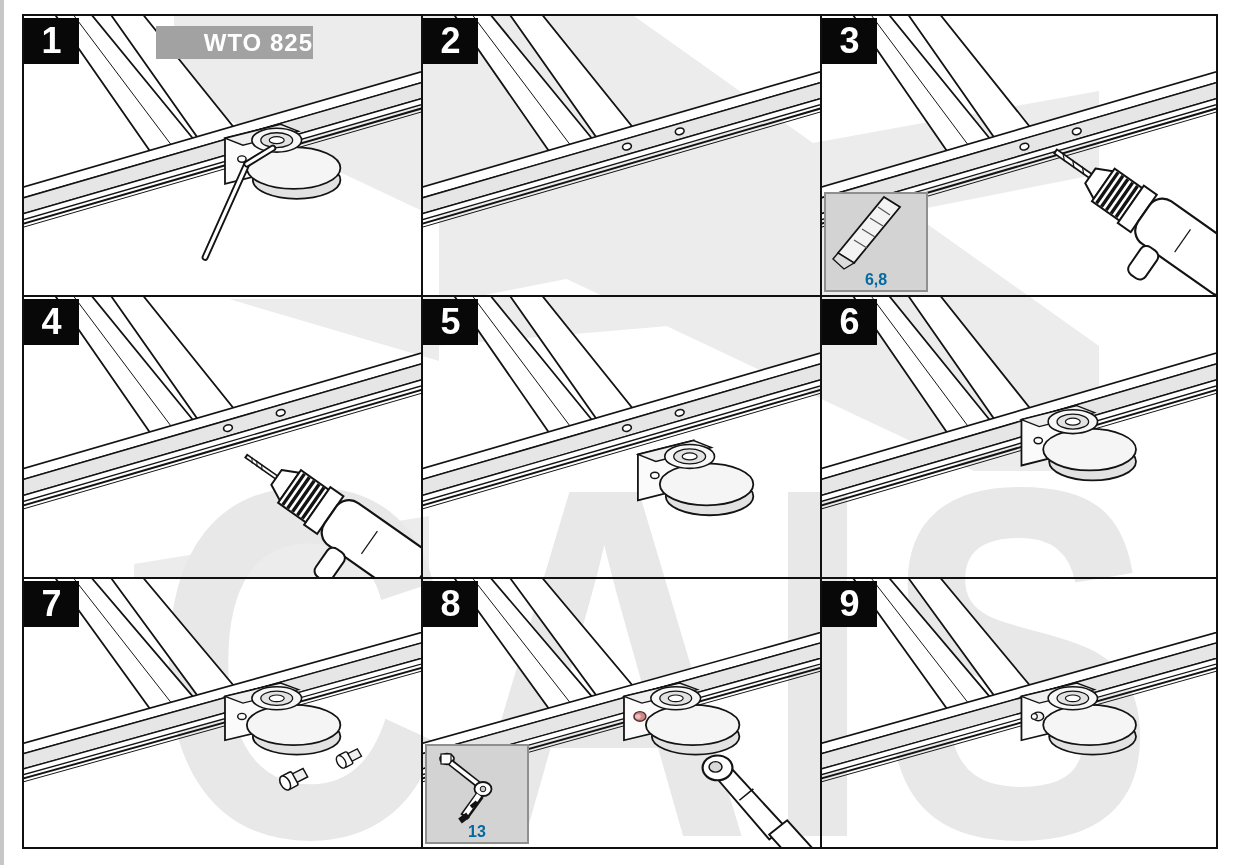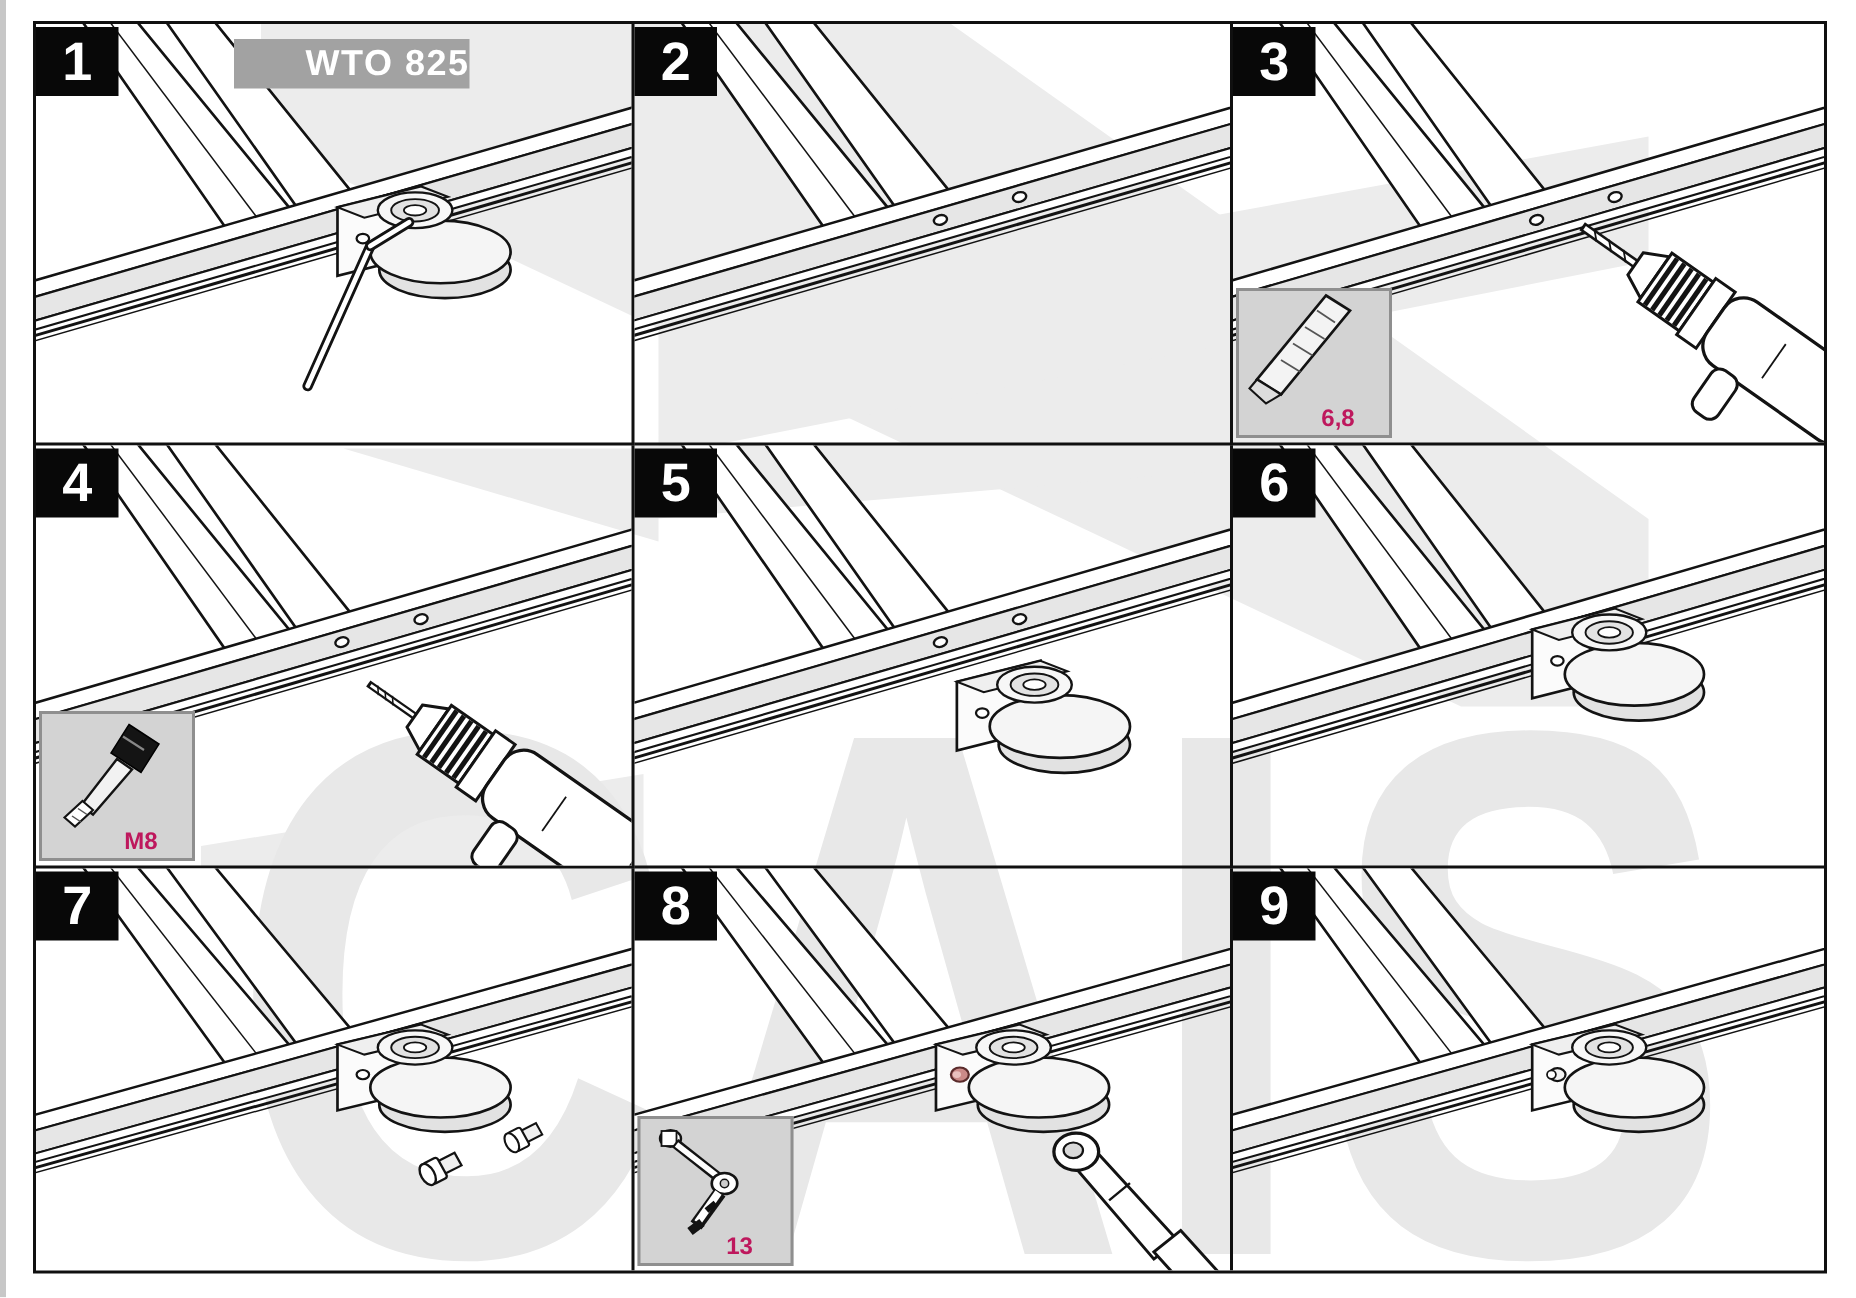--- a/index.html
+++ b/index.html
@@ -13,21 +13,21 @@
   .cb-b{border-bottom:2px solid #101010;}
   .art{position:absolute;left:0;top:0;width:100%;height:100%;display:block;}
   .num{position:absolute;left:0;top:2px;width:55px;height:46px;background:#080808;color:#fff;
        font-weight:bold;font-size:36px;display:flex;align-items:center;justify-content:center;z-index:3;}
   .badge{position:absolute;left:132px;top:10px;width:157px;height:33px;background:#a2a2a2;color:#fff;
        font-weight:bold;font-size:24px;letter-spacing:1px;text-align:right;line-height:33px;z-index:3;}
   .inset{position:absolute;left:2px;bottom:3px;width:104px;height:100px;background:#d3d3d3;
        border:2px solid #8f8f8f;box-sizing:border-box;z-index:3;}
   .inset-icon{position:absolute;left:0;top:0;width:100%;height:78px;display:block;}
   .inset-label{position:absolute;bottom:1px;left:0;width:100%;text-align:center;
-       font-weight:bold;font-size:16px;color:#be185d;margin-left:16px;}
+       font-weight:bold;font-size:16px;color:#0369a1;}
 </style>
 </head>
 <body>
 
 <div class="page">
   <div class="scan-edge"></div>
 
   <div class="grid">
 
     <svg class="wm" viewBox="0 0 1192 831">
@@ -172,31 +172,20 @@
             <line x1="-15" y1="-19" x2="-15" y2="19" stroke="#131313" stroke-width="3.4"></line>
             <line x1="-9" y1="-19" x2="-9" y2="19" stroke="#131313" stroke-width="3.4"></line>
             <rect x="-4" y="-23" width="16" height="46" fill="#fff" stroke="#131313" stroke-width="2"></rect>
             <rect x="12" y="-26" width="118" height="52" rx="16" fill="#fff" stroke="#131313" stroke-width="2.2"></rect>
             <rect x="122" y="-22" width="42" height="44" rx="15" fill="#fff" stroke="#131313" stroke-width="2"></rect>
             <rect x="30" y="24" width="20" height="34" rx="7" fill="#fff" stroke="#131313" stroke-width="2"></rect>
             <line x1="60" y1="-14" x2="60" y2="14" stroke="#131313" stroke-width="1.2"></line>
           </g>
         </svg>
       <div class="num">4</div>
-      <div class="inset">
-        <svg class="inset-icon" viewBox="0 0 100 76">
-            <polygon points="58,6 78,19 66,38 46,25" fill="#141414" stroke="#000" stroke-width="1"></polygon>
-            <line x1="54" y1="14" x2="68" y2="23" stroke="#888" stroke-width="1.4"></line>
-            <polygon points="50,29 60,36 34,66 26,60" fill="#f2f2f2" stroke="#131313" stroke-width="1.6"></polygon>
-            <polygon points="27,57 34,63 22,74 15,68" fill="#fff" stroke="#131313" stroke-width="1.4"></polygon>
-            <line x1="24" y1="62" x2="30" y2="66" stroke="#555" stroke-width="1"></line>
-            <line x1="20" y1="67" x2="26" y2="71" stroke="#555" stroke-width="1"></line>
-          </svg>
-        <div class="inset-label">M8</div>
-      </div>
     </div>
     <div class="cell cb-r cb-b" style="left:399px;top:281px;width:399px;height:282px">
       <svg class="art" viewBox="0 0 399 281" preserveAspectRatio="none">
           <g>
             <polygon points="28,-6 64,-6 176,130.96 140,155.4" fill="#fff" stroke="#131313" stroke-width="1.8"></polygon>
             <polygon points="84,-6 116,-6 214,115.94 182,133.22" fill="#fff" stroke="#131313" stroke-width="1.8"></polygon>
             <line x1="46" y1="-6" x2="158" y2="143.18" stroke="#131313" stroke-width="1"></line>
           </g>
           <g>
             <polygon points="-8,174.32 407,53.97000000000001 407,64.97000000000001 -8,185.32" fill="#fff" stroke="#131313" stroke-width="1.7"></polygon>

